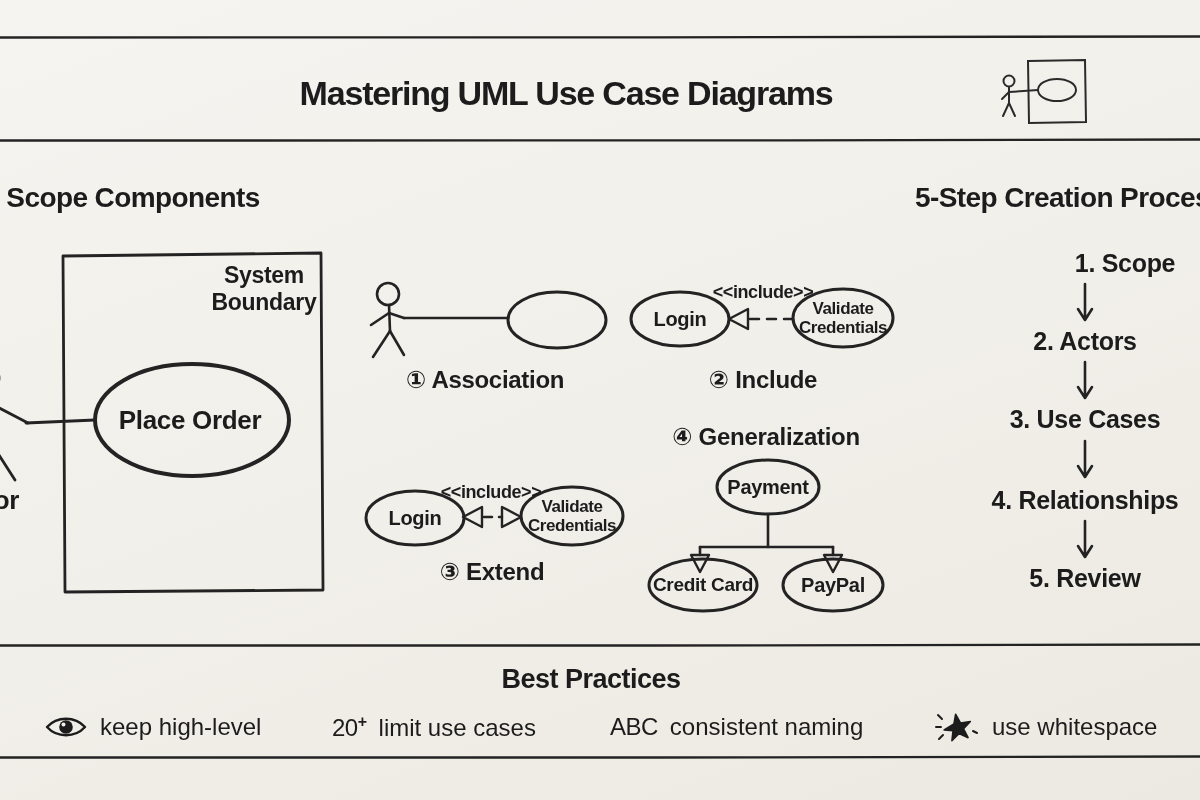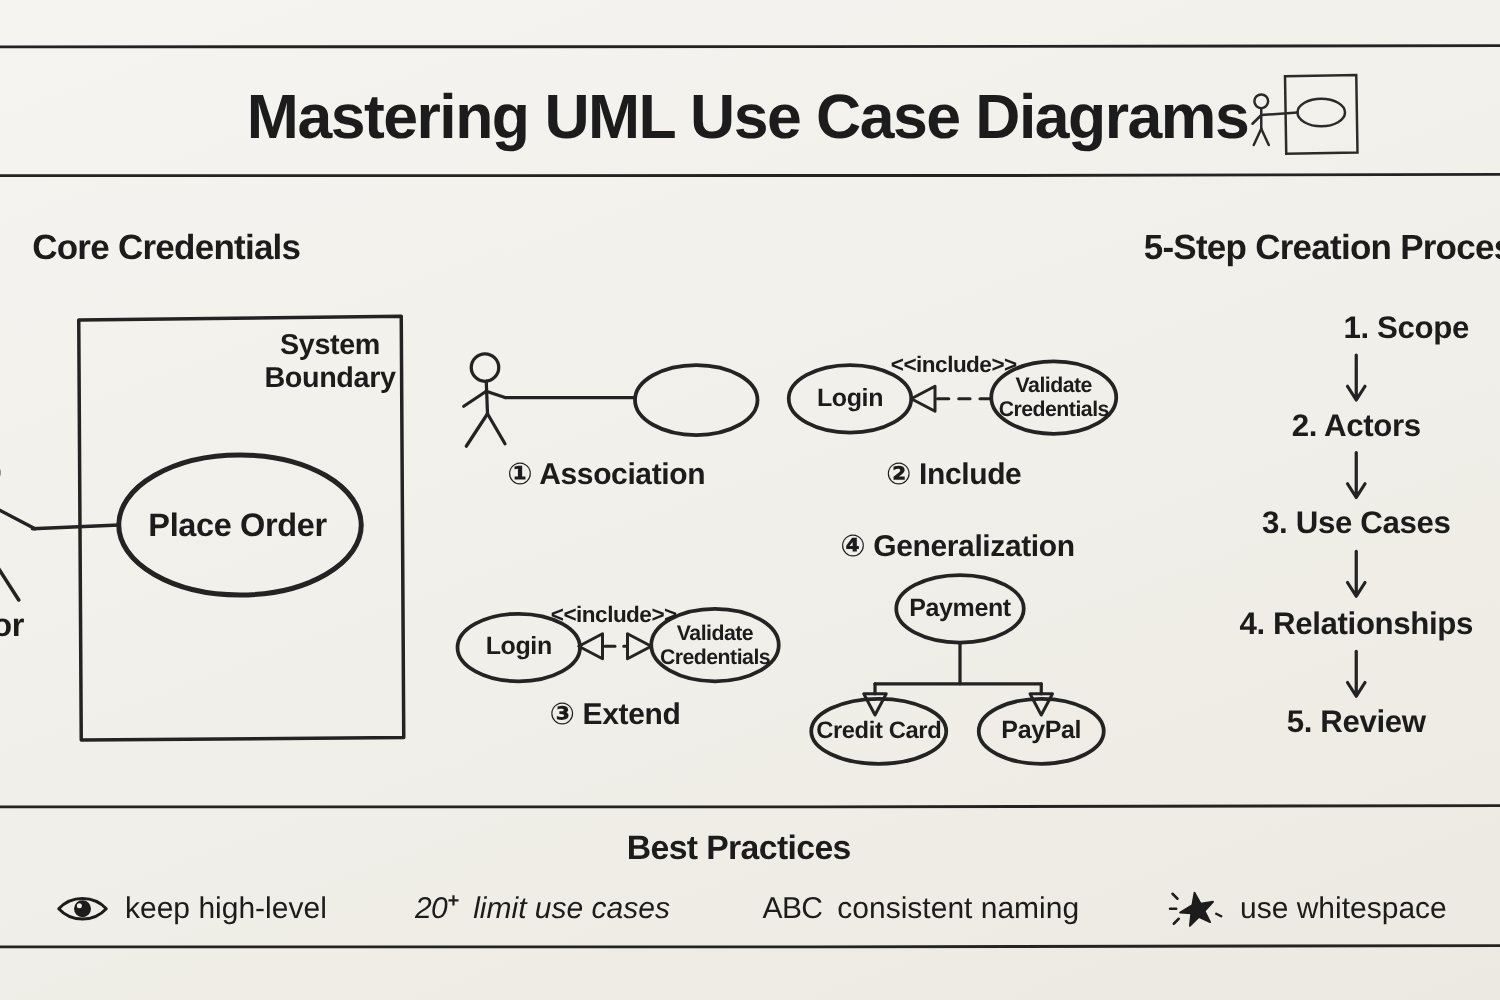--- a/index.html
+++ b/index.html
@@ -11,21 +11,21 @@
   }
   .canvas { position:absolute; inset:0; }
   svg.strokes { position:absolute; left:0; top:0; width:1200px; height:800px; pointer-events:none; }
   svg.strokes path, svg.strokes line, svg.strokes ellipse, svg.strokes circle, svg.strokes rect {
     stroke:#232323; fill:none; stroke-linecap:round; stroke-linejoin:round;
   }
   .lbl {
     position:absolute; transform:translate(-50%,-50%);
     white-space:nowrap; font-weight:bold; text-align:center; letter-spacing:-0.3px;
   }
-  .title   { font-size:50px; letter-spacing:-1.2px;margin-left:32px; }
+  .title   { font-size:34px; letter-spacing:-1.2px; }
   .h-col   { font-size:28px; letter-spacing:-0.6px; }
   .boundary-lbl { font-size:23px; line-height:1.18; }
   .uc      { font-size:20px; }
   .uc-lg   { font-size:26px; }
   .uc-sm   { font-size:17px; line-height:1.12; letter-spacing:-0.4px; }
   .stereo  { font-size:18px; letter-spacing:-0.4px; }
   .cap     { font-size:24px; }
   .step    { font-size:25px; }
   .bp-head { font-size:27px; letter-spacing:-0.5px; }
   .bp-item {
@@ -108,21 +108,21 @@
       <ellipse cx="57" cy="33" rx="19" ry="11"></ellipse>
       <circle cx="9" cy="24" r="5.5"></circle>
       <line x1="9" y1="30" x2="9" y2="46"></line>
       <line x1="9" y1="35" x2="38" y2="33"></line>
       <line x1="9" y1="35" x2="2" y2="42"></line>
       <line x1="9" y1="46" x2="3" y2="59"></line>
       <line x1="9" y1="46" x2="15" y2="59"></line>
     </g>
   </svg>
 
-  <div class="lbl h-col" style="left:133px; top:198px;">Core Credentials</div>
+  <div class="lbl h-col" style="left:133px; top:198px;">Scope Components</div>
   <div class="lbl h-col" style="left:915px; top:198px; transform:translate(0,-50%); text-align:left;">5-Step Creation Process</div>
 
   <div class="lbl boundary-lbl" style="left:264px; top:289px; white-space:normal; width:150px;">System Boundary</div>
   <div class="lbl uc-lg" style="left:190px; top:420px;text-align:right;">Place Order</div>
   <div class="lbl uc-lg" style="left:-14px; top:500px;">Actor</div>
 
   <div class="lbl cap" style="left:485px; top:380px;">① Association</div>
   <div class="lbl cap" style="left:763px; top:380px;">② Include</div>
   <div class="lbl cap" style="left:492px; top:572px;">③ Extend</div>
   <div class="lbl cap" style="left:766px; top:437px;">④ Generalization</div>
@@ -156,21 +156,21 @@
 
   <div class="bp-item" style="left:44px;">
     <svg class="icon-svg" width="44" height="28" viewBox="0 0 44 28">
       <path d="M3,14 C13,3 31,3 41,14 C31,25 13,25 3,14 Z" stroke="#1c1c1c" stroke-width="2.4" fill="none" stroke-linejoin="round"></path>
       <circle cx="22" cy="14" r="6.8" fill="#1c1c1c"></circle>
       <circle cx="19.5" cy="11.5" r="2" fill="#f1efe9"></circle>
     </svg>
     <span>keep high-level</span>
   </div>
 
-  <div class="bp-item" style="left:332px;font-style:italic;">
+  <div class="bp-item" style="left:332px;">
     <span class="bp-badge"><span>20</span><sup>+</sup></span>
     <span>limit use cases</span>
   </div>
 
   <div class="bp-item" style="left:610px;">
     <span class="bp-badge">ABC</span>
     <span>consistent naming</span>
   </div>
 
   <div class="bp-item" style="left:934px;justify-content:space-between;">

